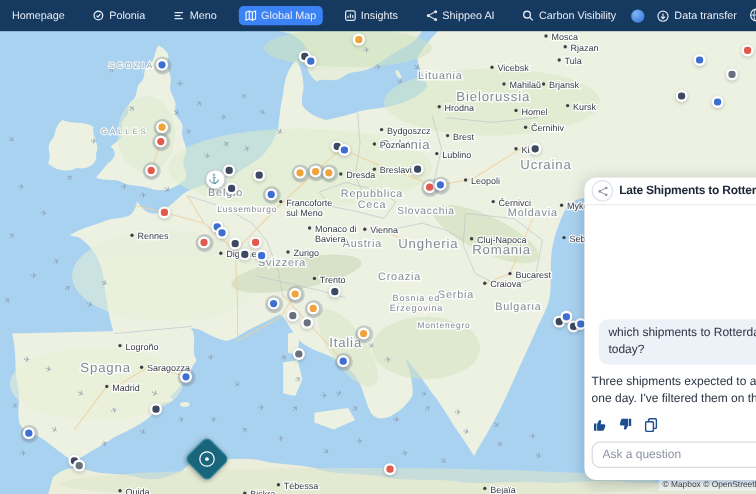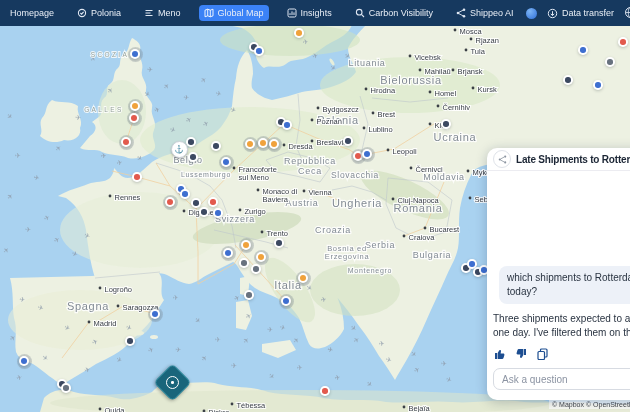--- a/index.html
+++ b/index.html
@@ -513,33 +513,33 @@
       </div>
       <div class="nav-item">
         <svg width="10" height="10" viewBox="0 0 10 10">
             <rect x="1" y="1" width="8" height="8" rx="1.5" fill="none" stroke="#dfe7f2" stroke-width="1"></rect>
             <path d="M3 7V5.2M5 7V3.4M7 7V4.4" stroke="#dfe7f2" stroke-width="1"></path>
           </svg>
         <span>Insights</span>
       </div>
       <div class="nav-item">
         <svg width="10" height="10" viewBox="0 0 10 10">
-            <circle cx="4.2" cy="4.2" r="2.8" fill="none" stroke="#dfe7f2" stroke-width="1.1"></circle>
-            <path d="M6.4 6.4L9 9" stroke="#dfe7f2" stroke-width="1.1"></path>
-          </svg>
-        <span>Carbon Visibility</span>
-      </div>
-      <div class="nav-item">
-        <svg width="10" height="10" viewBox="0 0 10 10">
             <circle cx="2" cy="5" r="1.3" fill="#dfe7f2"></circle>
             <circle cx="8" cy="1.8" r="1.3" fill="#dfe7f2"></circle>
             <circle cx="8" cy="8.2" r="1.3" fill="#dfe7f2"></circle>
             <path d="M2.8 4.4L7 2.2M2.8 5.6L7 7.8" stroke="#dfe7f2" stroke-width="0.9"></path>
           </svg>
         <span>Shippeo AI</span>
+      </div>
+      <div class="nav-item">
+        <svg width="10" height="10" viewBox="0 0 10 10">
+            <circle cx="4.2" cy="4.2" r="2.8" fill="none" stroke="#dfe7f2" stroke-width="1.1"></circle>
+            <path d="M6.4 6.4L9 9" stroke="#dfe7f2" stroke-width="1.1"></path>
+          </svg>
+        <span>Carbon Visibility</span>
       </div>
     </div>
     <div class="nav-right">
       <span class="avatar"></span>
       <div class="nav-item" style="gap:4px;padding:3px 2px;">
         <svg width="11" height="11" viewBox="0 0 11 11">
             <circle cx="5.5" cy="5.5" r="4.2" fill="none" stroke="#dfe7f2" stroke-width="1"></circle>
             <path d="M5.5 3.2v4.2M3.8 5.8l1.7 1.8 1.7-1.8" fill="none" stroke="#dfe7f2" stroke-width="1"></path>
           </svg>
         <span>Data transfer</span>

